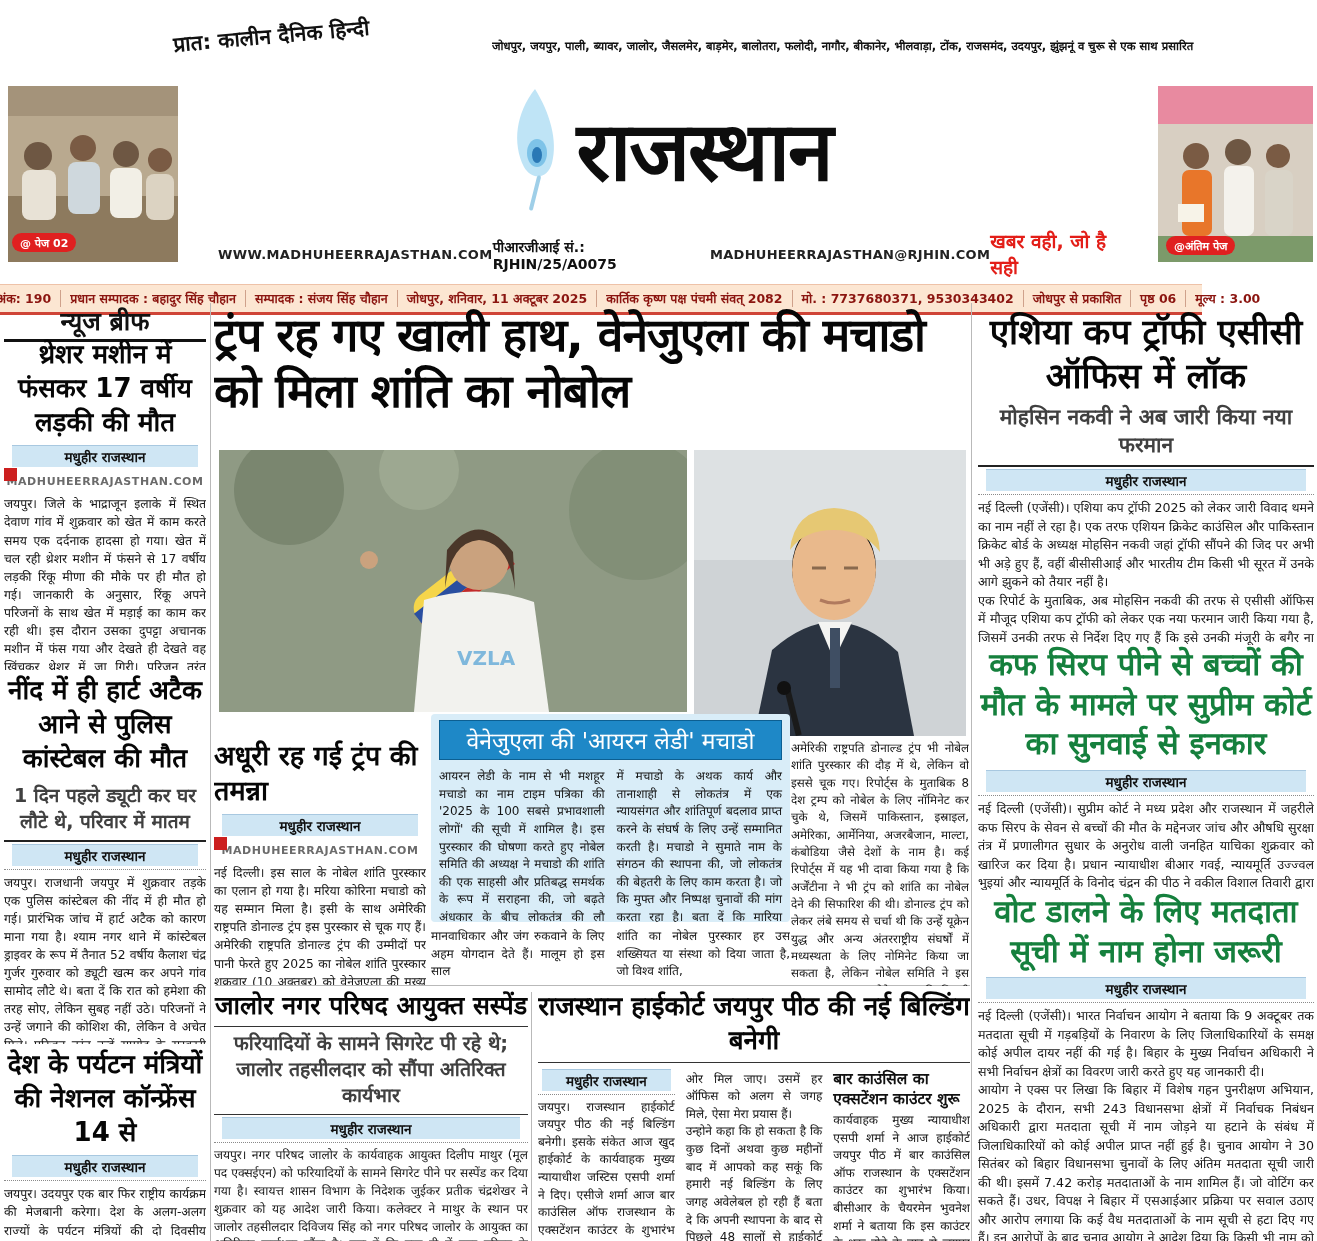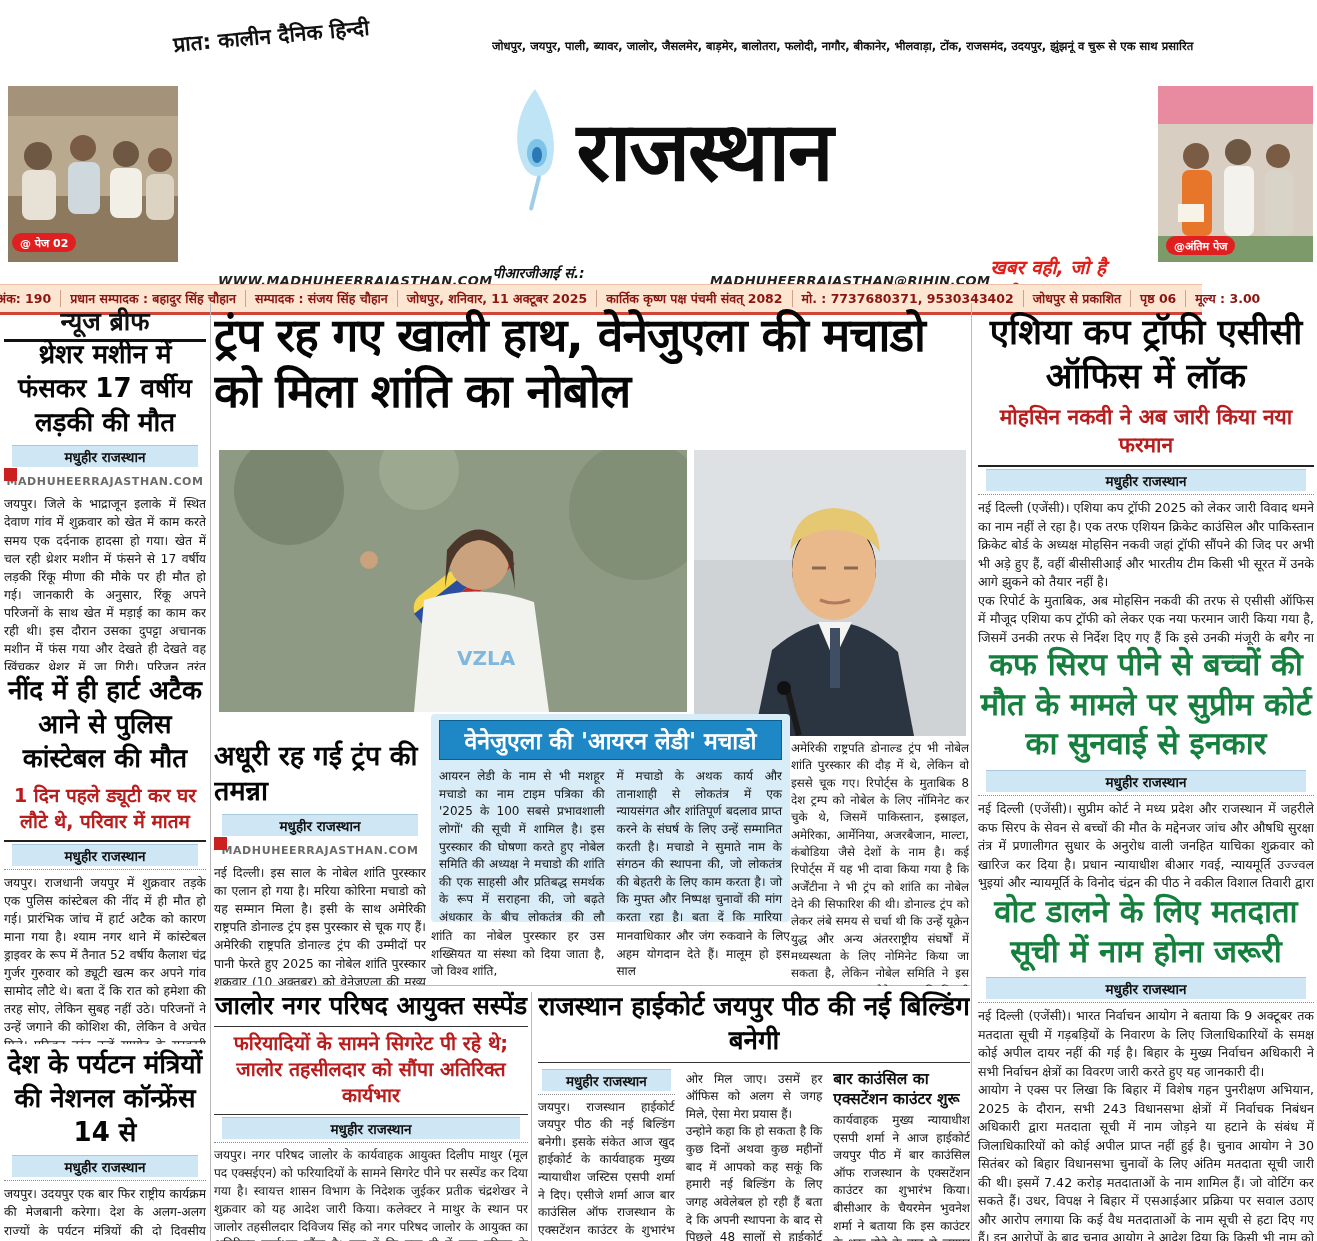--- a/index.html
+++ b/index.html
@@ -13,22 +13,22 @@
   .clip { overflow:hidden; }
 
   
   .tagline { left:172px; top:30px; width:340px; font-size:21px; font-weight:bold;
              transform:rotate(-5deg); transform-origin:left top; white-space:nowrap; }
   .cities  { left:492px; top:38px; width:790px; font-size:11.5px; font-weight:bold; white-space:nowrap; overflow:hidden; }
   .logo-row { left:195px; top:62px; width:950px; height:172px; display:flex;
               align-items:center; justify-content:center; gap:14px; white-space:nowrap; }
   .logo-red   { font-size:86px; font-weight:800; color:#e31e18; letter-spacing:-2px; }
   .logo-black { font-size:82px; font-weight:800; color:#0d0d0d; letter-spacing:-2px; }
-  .meta-row { left:218px; top:254px; width:920px; display:flex; align-items:center;
-              justify-content:flex-start;font-style:italic; }
+  .meta-row { left:218px; top:228px; width:920px; display:flex; align-items:center;
+              justify-content:flex-start; }
   .site  { font-size:13px; font-weight:bold; letter-spacing:.4px; color:#222; }
   .prgi  { font-size:14px; font-weight:bold; color:#111; }
   .email { font-size:13px; font-weight:bold; letter-spacing:.3px; color:#222; }
   .slogan{ font-size:19px; font-weight:800; color:#e31e18; }
   .photo-frame { background:#d8d0c4; }
   .badge { background:#e02020; color:#fff; font-size:11px; font-weight:bold;
            border-radius:10px; padding:2px 8px; white-space:nowrap; }
 
   
   .infobar { left:0; top:284px; width:1202px; height:31px; background:#fce6d2;
@@ -41,35 +41,35 @@
   
   .vrule { width:1px; background:#b9b9b9; }
   .hrule { height:1px; background:#b9b9b9; }
 
   
   .h-xl { font-size:46px; font-weight:800; line-height:1.22; letter-spacing:-1px; color:#060606; }
   .h-lg { font-size:35px; font-weight:800; line-height:1.25; text-align:center; color:#060606;margin-top:8px; }
   .h-md { font-size:30px; font-weight:800; line-height:1.28; text-align:center; color:#15803d; }
   .h-sm { font-size:26px; font-weight:800; line-height:1.3; text-align:center; color:#060606; }
   .h-left { text-align:left;margin-top:30px; }
-  .subhead { font-size:20px; font-weight:800; text-align:center; line-height:1.35; color:#b91c1c; }
+  .subhead { font-size:20px; font-weight:800; text-align:center; line-height:1.35; color:#404040; }
   .byline-bar { background:#cfe6f4; border-top:1px solid #a8c8e0; font-size:13.5px; font-weight:bold;
                 text-align:center; padding:2px 0 1px; margin:6px 8px 0; color:#111; }
   .dotted { border-bottom:1.5px dotted #8a8a8a; margin:3px 0 4px; }
   .source-row { position:relative; text-align:center; padding:3px 0 2px; margin:0 0 4px; }
   .red-sq { position:absolute; left:0; top:1px; width:13px; height:13px; background:#cc1f1f; display:inline-block; }
   .source-text { font-size:11px; font-weight:bold; letter-spacing:.6px; color:#6b6b6b; }
   .body-txt { font-size:12.3px; line-height:1.47; text-align:justify; white-space:pre-line; color:#151515; }
   .section-head { font-size:25px; font-weight:800; text-align:center; border-bottom:3px solid #111;
                   padding-bottom:2px; margin-bottom:6px; }
 
   
   .midbox { background:#d9edf8; border-radius:4px; padding:0 8px 8px; }
   .midbox-head { background:#1e88c7; border:1px solid #0c5f92; color:#fff; font-size:23px;
-                 font-weight:700; text-align:center; padding:3px 4px; margin:6px 0 8px; }
+                 font-weight:400; text-align:center; padding:3px 4px; margin:6px 0 8px; }
   .two-col { display:flex; gap:12px; }
   .two-col > div { flex:1; }
 
   
   .hc-cols { display:flex; gap:11px; margin-top:6px; }
   .hc-cols > div { flex:1; }
   .col-subhead { font-size:15.5px; font-weight:800; line-height:1.3; margin-bottom:3px; }
 
   svg { display:block; }
 </style>
@@ -234,22 +234,22 @@
 
   <div class="abs midbox clip" style="left:431px; top:714px; width:359px; height:208px;">
     <div class="midbox-head">वेनेजुएला की 'आयरन लेडी' मचाडो</div>
     <div class="two-col">
       <div class="body-txt" style="font-size:12px;">आयरन लेडी के नाम से भी मशहूर मचाडो का नाम टाइम पत्रिका की '2025 के 100 सबसे प्रभावशाली लोगों' की सूची में शामिल है। इस पुरस्कार की घोषणा करते हुए नोबेल समिति की अध्यक्ष ने मचाडो की शांति की एक साहसी और प्रतिबद्ध समर्थक के रूप में सराहना की, जो बढ़ते अंधकार के बीच लोकतंत्र की लौ जलाए रखती हैं। पुरस्कार की घोषणा के दौरान नोबेल समिति ने कहा कि वह वेनेजुएला के लोगों के लोकतांत्रिक अधिकारों को बढ़ावा देने</div>
       <div class="body-txt" style="font-size:12px;">में मचाडो के अथक कार्य और तानाशाही से लोकतंत्र में एक न्यायसंगत और शांतिपूर्ण बदलाव प्राप्त करने के संघर्ष के लिए उन्हें सम्मानित करती है। मचाडो ने सुमाते नाम के संगठन की स्थापना की, जो लोकतंत्र की बेहतरी के लिए काम करता है। जो कि मुफ्त और निष्पक्ष चुनावों की मांग करता रहा है। बता दें कि मारिया कोरिना मचाडो साल 2024 के चुनाव से पहले विपक्ष की राष्ट्रपति उम्मीदवार थीं, लेकिन वेनेजुएला की सरकार ने उम्मीदवारी रद कर दी।</div>
     </div>
   </div>
   <div class="abs clip" style="left:431px; top:928px; width:359px; height:56px;">
     <div class="two-col">
+      <div class="body-txt" style="font-size:12px;">मानवाधिकार और जंग रुकवाने के लिए अहम  योगदान देते हैं। मालूम हो इस साल</div>
       <div class="body-txt" style="font-size:12px;">शांति का नोबेल पुरस्कार हर उस शख्सियत या संस्था को दिया जाता है, जो विश्व शांति,</div>
-      <div class="body-txt" style="font-size:12px;">मानवाधिकार और जंग रुकवाने के लिए अहम  योगदान देते हैं। मालूम हो इस साल</div>
     </div>
   </div>
 
   <div class="abs clip body-txt" style="left:791px; top:740px; width:178px; height:246px; font-size:11.8px;">अमेरिकी राष्ट्रपति डोनाल्ड ट्रंप भी नोबेल शांति पुरस्कार की दौड़ में थे, लेकिन वो इससे चूक गए। रिपोर्ट्स के मुताबिक 8 देश ट्रम्प को नोबेल के लिए नॉमिनेट कर चुके थे, जिसमें पाकिस्तान, इस्राइल, अमेरिका, आर्मेनिया, अजरबैजान, माल्टा, कंबोडिया जैसे देशों के नाम है। कई रिपोर्ट्स में यह भी दावा किया गया है कि अर्जेंटीना ने भी ट्रंप को शांति का नोबेल देने की सिफारिश की थी। डोनाल्ड ट्रंप को लेकर लंबे समय से चर्चा थी कि उन्हें यूक्रेन युद्ध और अन्य अंतरराष्ट्रीय संघर्षों में मध्यस्थता के लिए नोमिनेट किया जा सकता है, लेकिन नोबेल समिति ने इस साल का पुरस्कार वेनेजुएला की विपक्षी नेता माचाडो को देने का फैसला किया।</div>
 
   <div class="abs clip" style="left:978px; top:303px; width:336px; height:342px;">
     <div class="h-lg">एशिया कप ट्रॉफी एसीसी ऑफिस में लॉक</div>
     <div class="subhead" style="font-size:21px; border-bottom:2px solid #222; padding:4px 0 6px;">मोहसिन नकवी ने अब जारी किया नया फरमान</div>
     <div class="byline-bar" style="margin-top:2px;">मधुहीर राजस्थान</div>
     <div class="dotted"></div>

